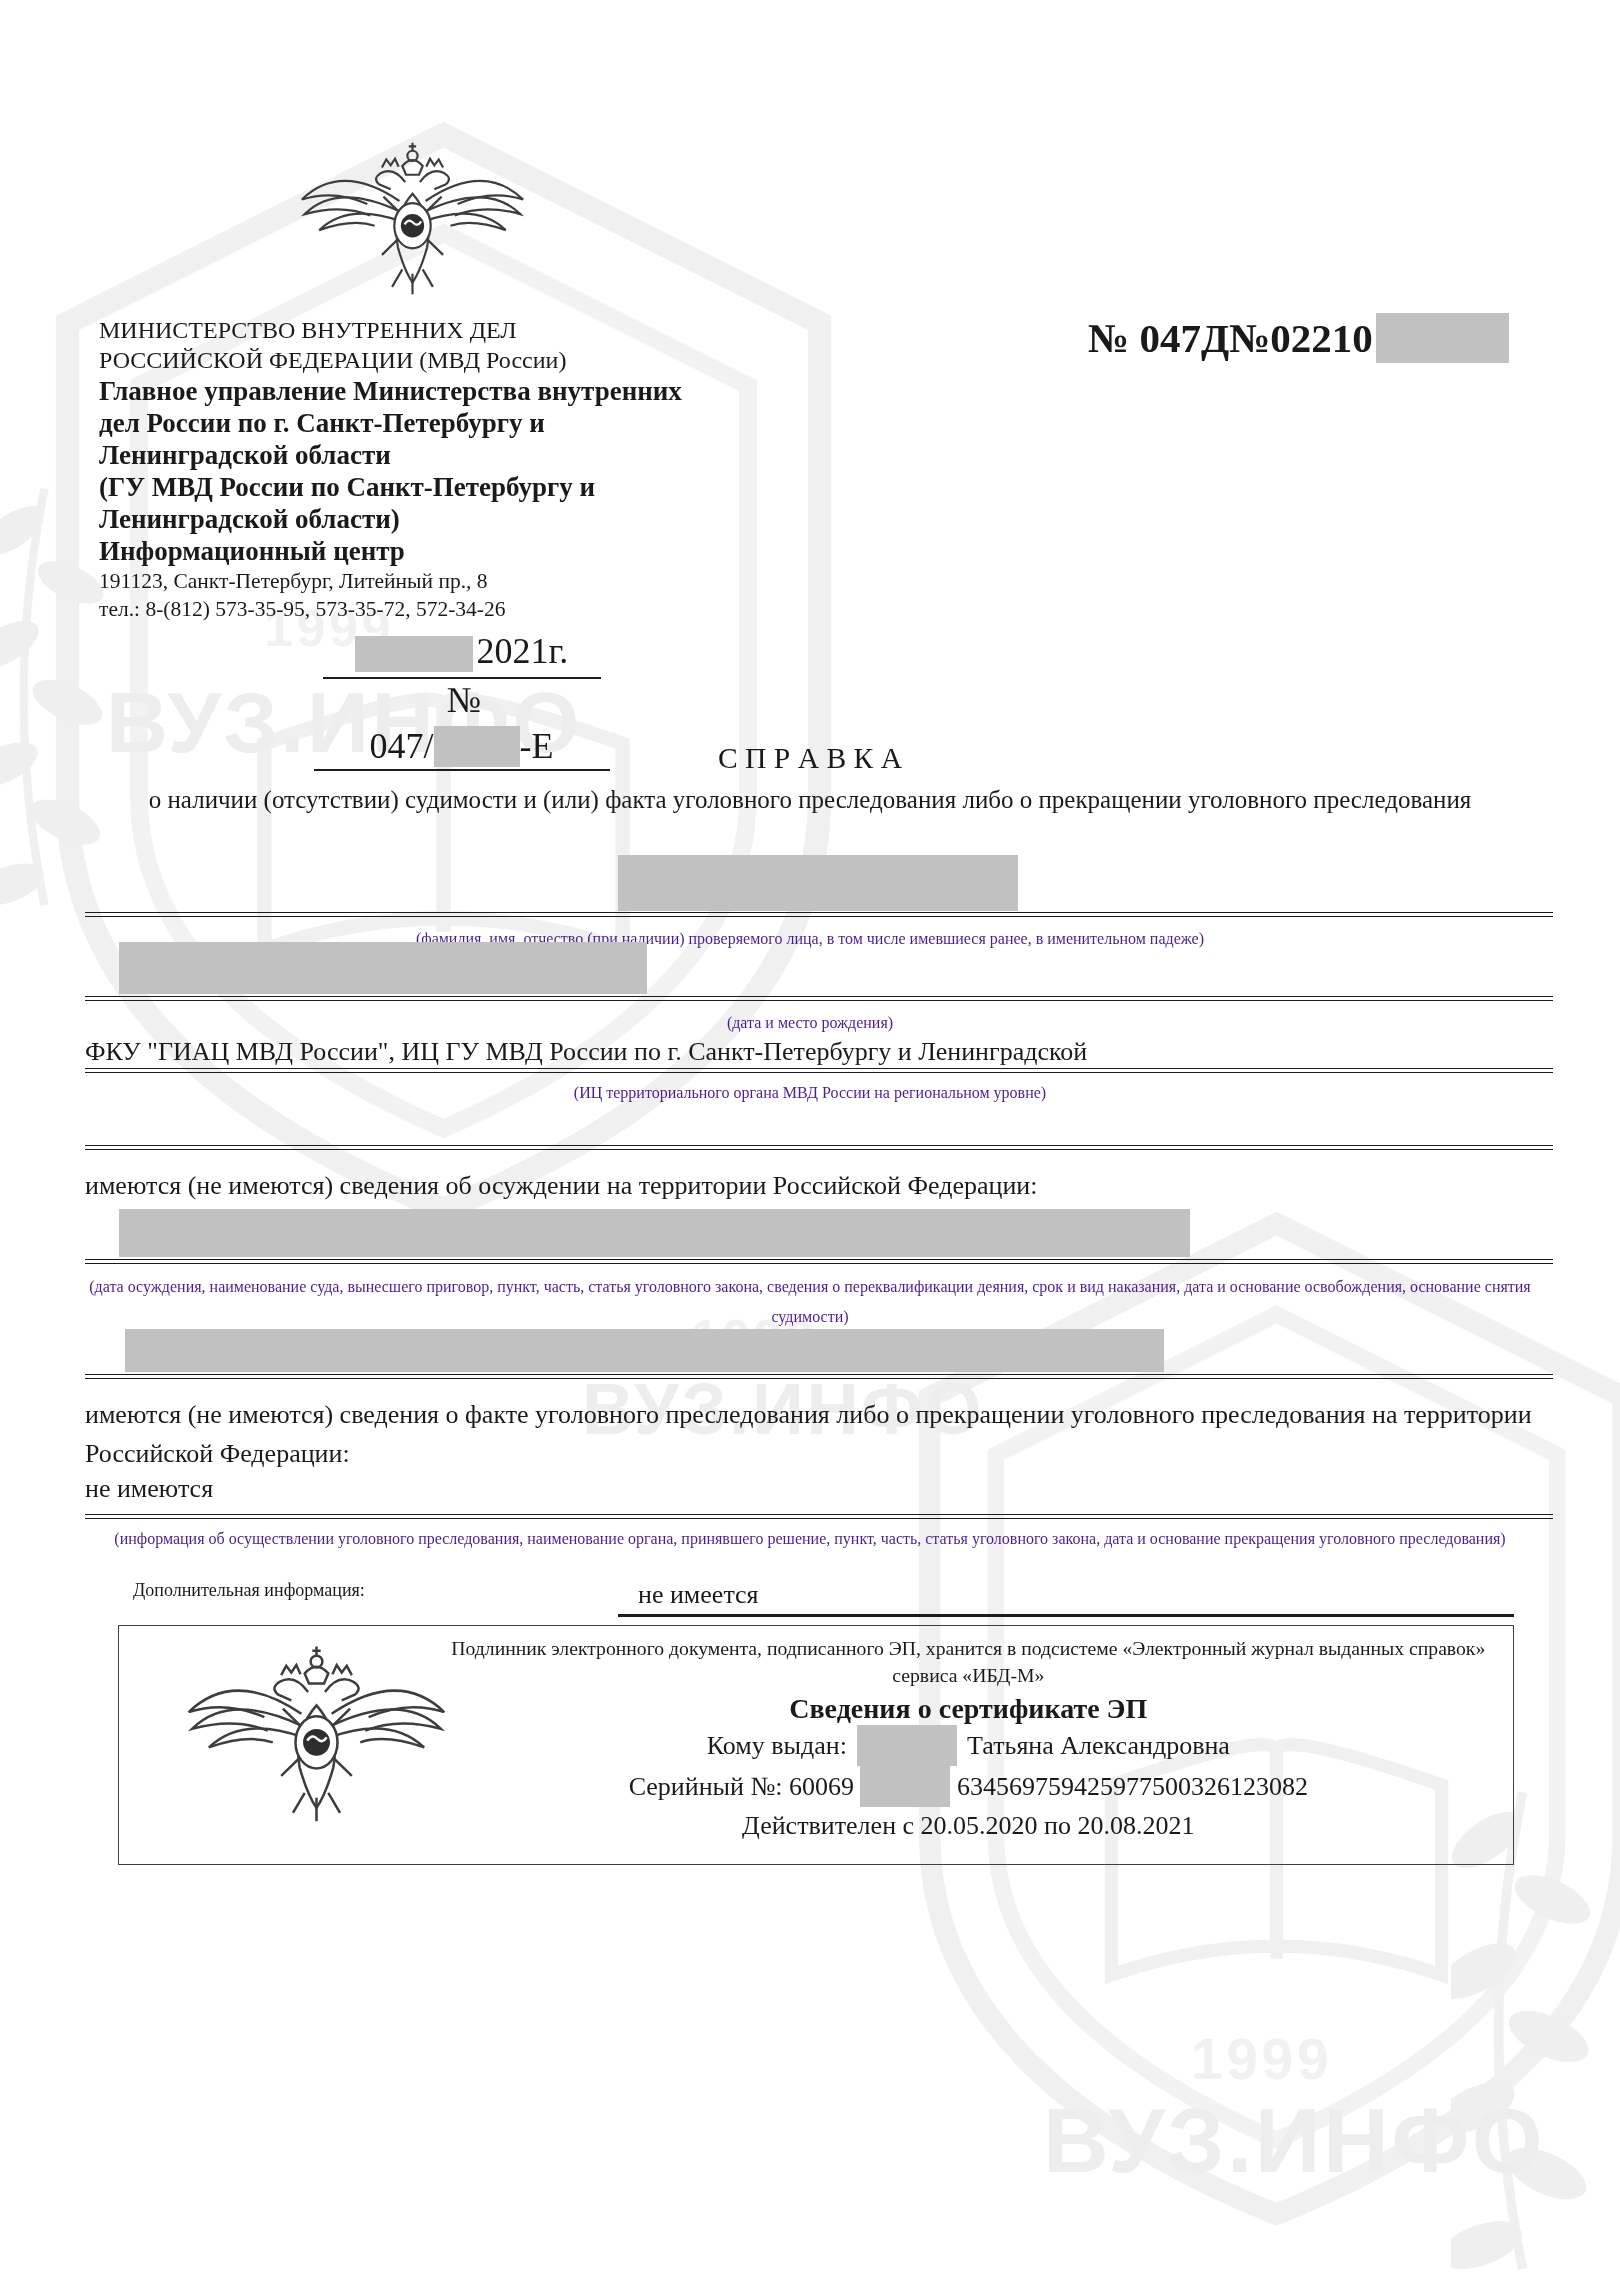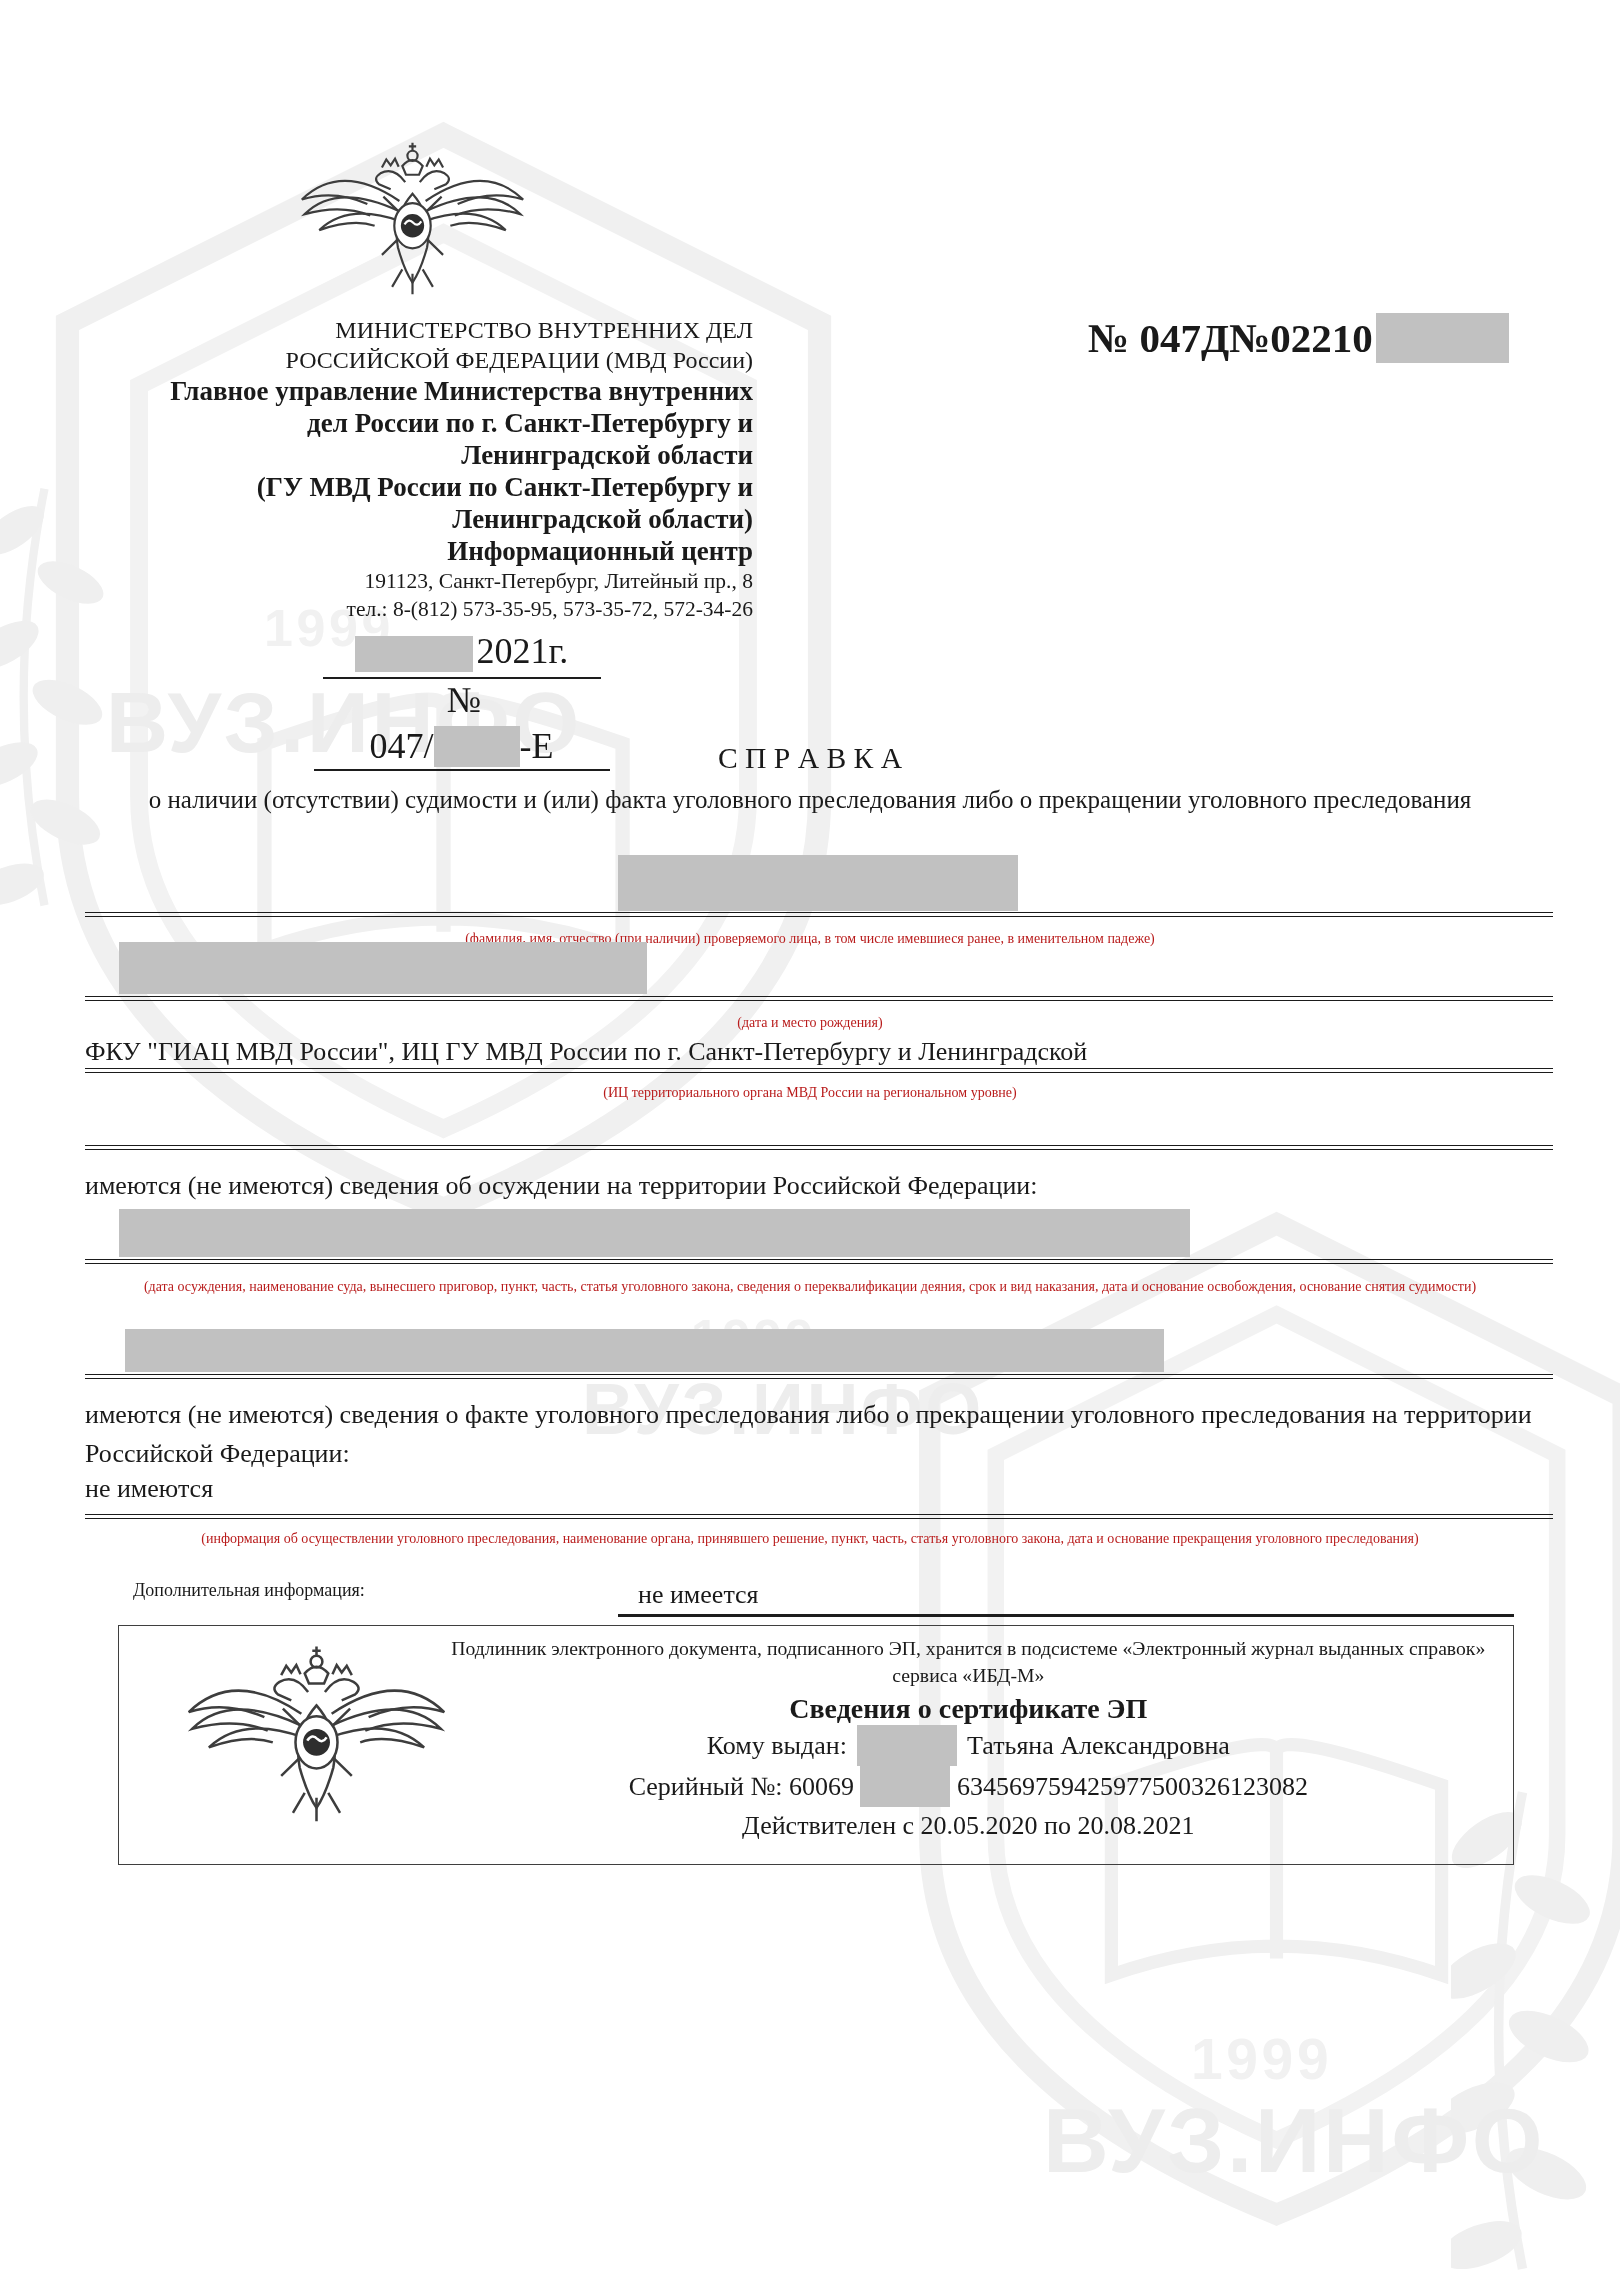--- a/index.html
+++ b/index.html
@@ -8,38 +8,38 @@
   .abs{position:absolute;}
   
   .wm-layer{position:absolute;inset:0;z-index:0;pointer-events:none;}
   .wm-brand{position:absolute;font-family:"Liberation Sans","DejaVu Sans",sans-serif;
             font-weight:bold;color:#ededed;letter-spacing:2.7px;white-space:nowrap;}
   .wm-year{position:absolute;font-family:"Liberation Sans","DejaVu Sans",sans-serif;
            font-weight:bold;color:#f1f1f1;letter-spacing:3.6px;}
   
   .content{position:absolute;inset:0;z-index:1;}
   .hdr-emblem{position:absolute;left:296px;top:139px;}
-  .hdr-text{position:absolute;left:99px;top:315px;width:654px;text-align:right;}
+  .hdr-text{position:absolute;left:99px;top:315px;width:654px;text-align:left;}
   .hdr-l1{font-size:24px;line-height:30px;}
   .hdr-b{font-size:27px;line-height:32px;font-weight:bold;}
   .hdr-s{font-size:21.5px;line-height:28px;}
   .date-row{position:absolute;left:121px;top:630px;width:681px;font-size:36px;display:flex;align-items:center;flex-direction:column;}
   .date-cell{display:inline-flex;justify-content:center;align-items:flex-end;gap:3.6px;
              width:278px;border-bottom:2.7px solid #1d1d1d;padding-bottom:4.5px;}
   .numsign{margin-left:30px;margin-right:25px;padding-bottom:4.5px;}
   .num-cell{display:inline-flex;justify-content:center;align-items:flex-end;
             width:296px;border-bottom:2.7px solid #1d1d1d;padding-bottom:1.8px;}
   .doc-num{position:absolute;left:1088px;top:313px;font-size:41px;font-weight:bold;
            display:flex;align-items:center;white-space:nowrap;}
   .redact{background:#c1c1c1;display:inline-block;}
   .title-blk{position:absolute;left:0;top:742px;width:1620px;text-align:center;}
   .title-main{font-size:29.6px;}
   .title-sub{font-size:25px;line-height:36px;margin-top:7.2px;}
   .rule{position:absolute;height:2.7px;border-top:1.8px solid #1b1b1b;border-bottom:1.8px solid #1b1b1b;}
-  .cap{position:absolute;left:76px;width:1468px;text-align:center;font-size:14px;line-height:29px;color:#b91c1c;}
+  .cap{position:absolute;left:76px;width:1468px;text-align:center;font-size:16px;line-height:29px;color:#4c1d95;}
   .bodyline{position:absolute;left:85px;width:1473px;font-size:26px;line-height:39px;}
   .add-label{position:absolute;left:133px;top:1580px;font-size:18px;}
   .add-value{position:absolute;left:638px;top:1580px;font-size:26px;}
   .add-rule{position:absolute;left:618px;top:1614px;width:896px;border-bottom:3.6px solid #1d1d1d;}
   .cert-box{position:absolute;left:118px;top:1625px;width:1394px;height:238px;border:1.8px solid #3f3f3f;}
   .cert-emblem{position:absolute;left:63px;top:7.2px;}
   .cert-text{position:absolute;left:327px;right:22.4px;top:9px;text-align:center;}
   .cert-note{font-size:19.7px;line-height:27px;}
   .cert-title{font-size:28px;font-weight:bold;margin-top:3.6px;}
   .cert-line{font-size:26px;line-height:38px;}

